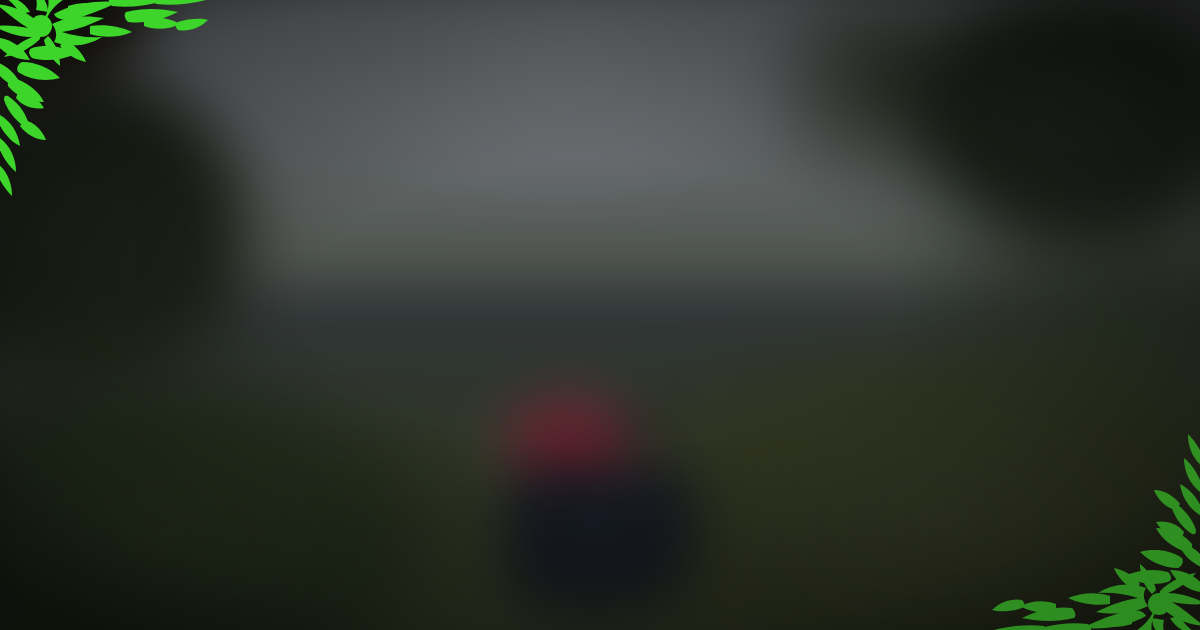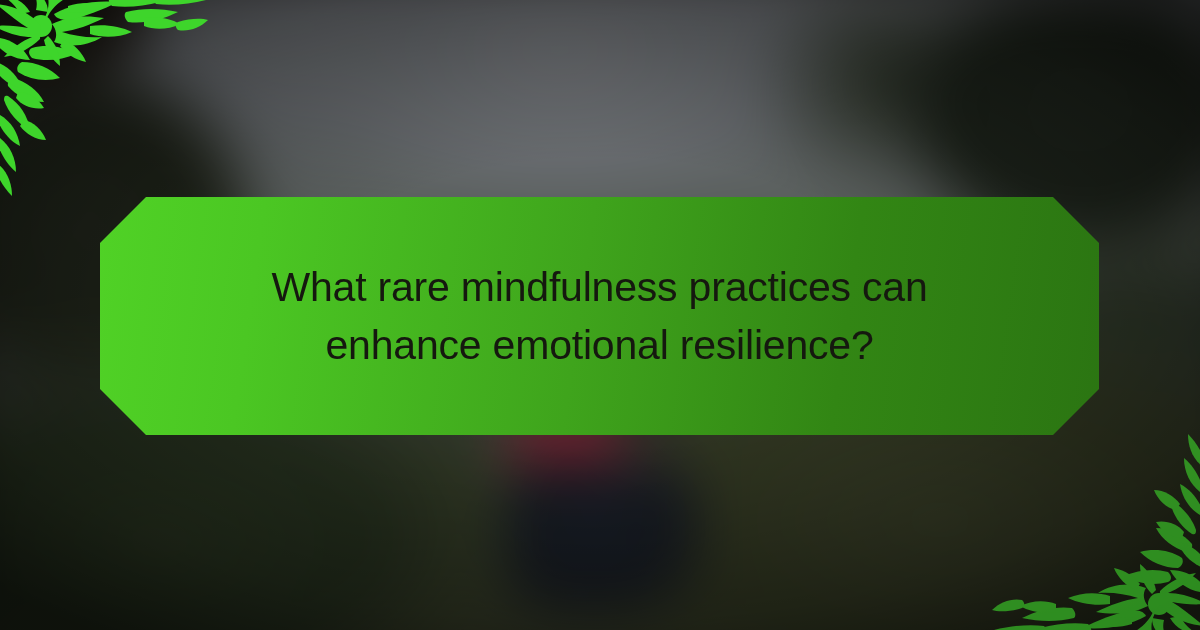--- a/index.html
+++ b/index.html
@@ -248,17 +248,14 @@
         <path d="M96 34 C 110 32, 126 34, 138 40 C 124 46, 108 46, 96 42 Z"></path>
         <path d="M150 26 C 162 24, 176 26, 186 32 C 174 38, 160 38, 150 34 Z"></path>
         <path d="M54 44 C 62 52, 66 62, 66 74 C 58 68, 52 58, 50 48 Z"></path>
         <path d="M70 48 C 80 52, 88 60, 92 70 C 82 68, 72 62, 66 54 Z"></path>
         <path d="M42 18 C 44 10, 42 4, 38 0 C 48 2, 54 10, 54 20 Z"></path>
         <path d="M26 22 C 22 14, 16 8, 8 4 C 20 4, 30 10, 36 20 Z"></path>
       </g>
     </svg>
   </div>
 
-  <div class="banner">
-    <h1 class="banner-title">What rare mindfulness practices can enhance emotional resilience?</h1>
-  </div>
 
 </div>
 
 </body></html>

